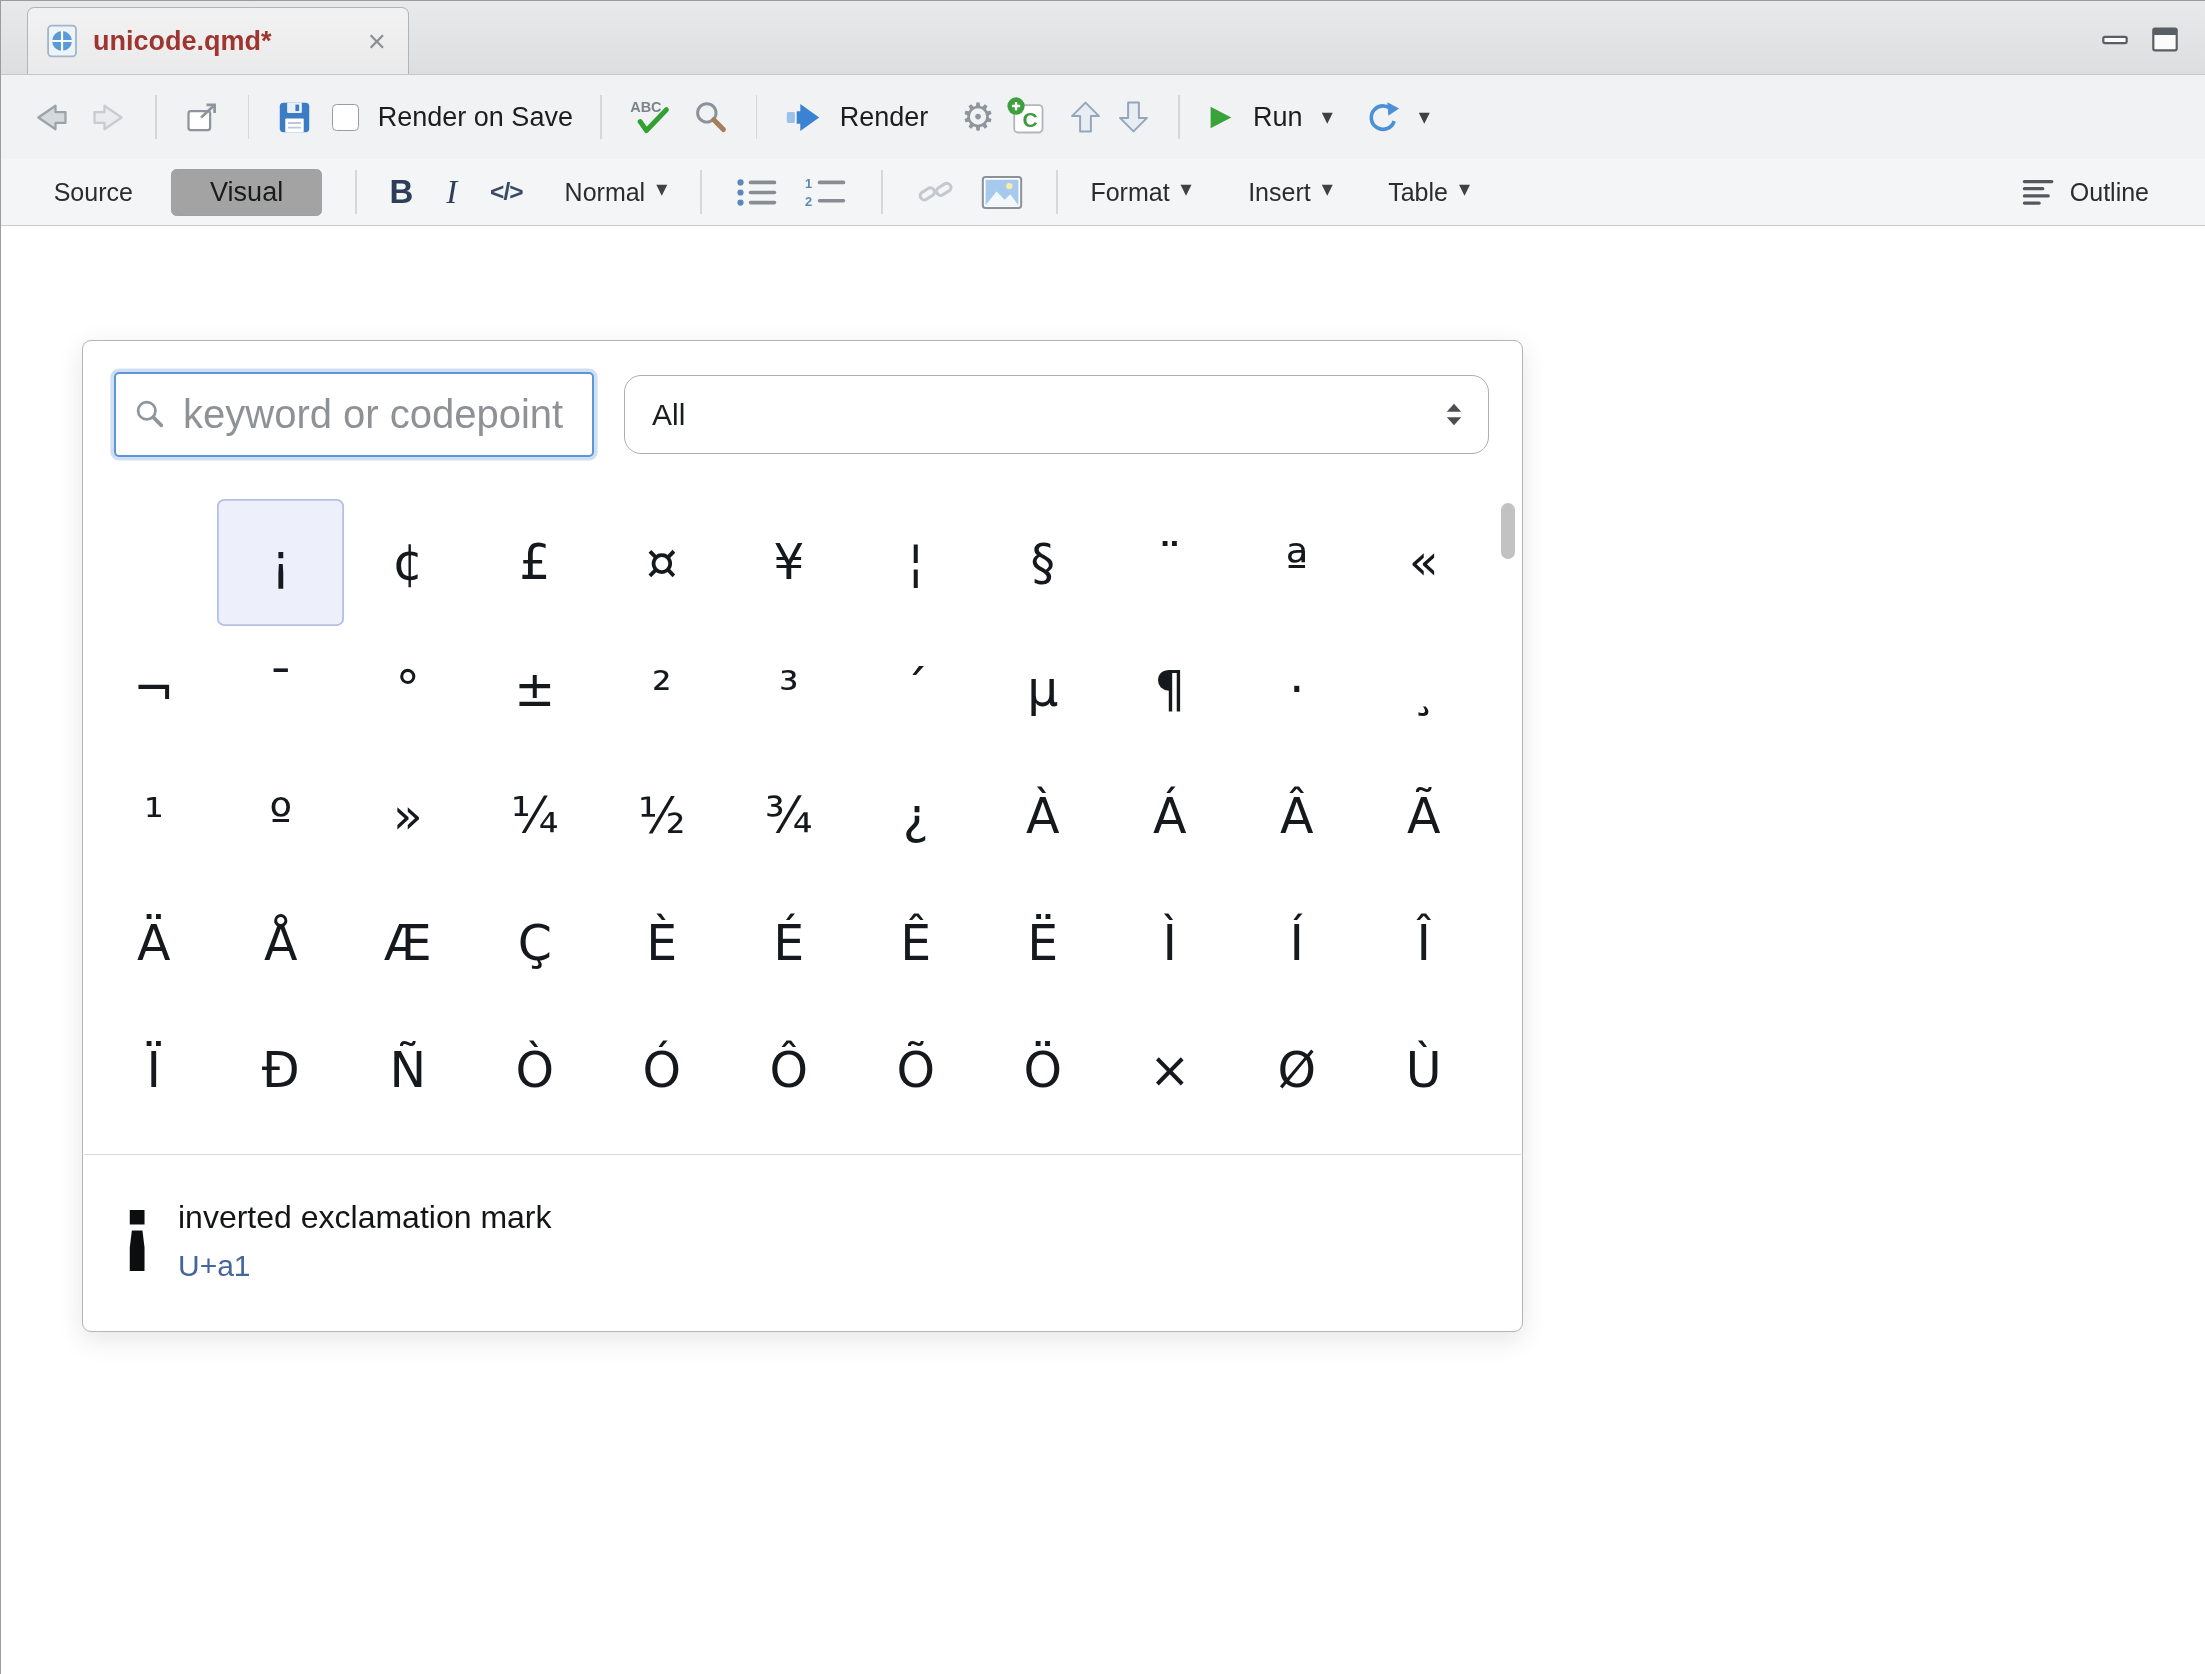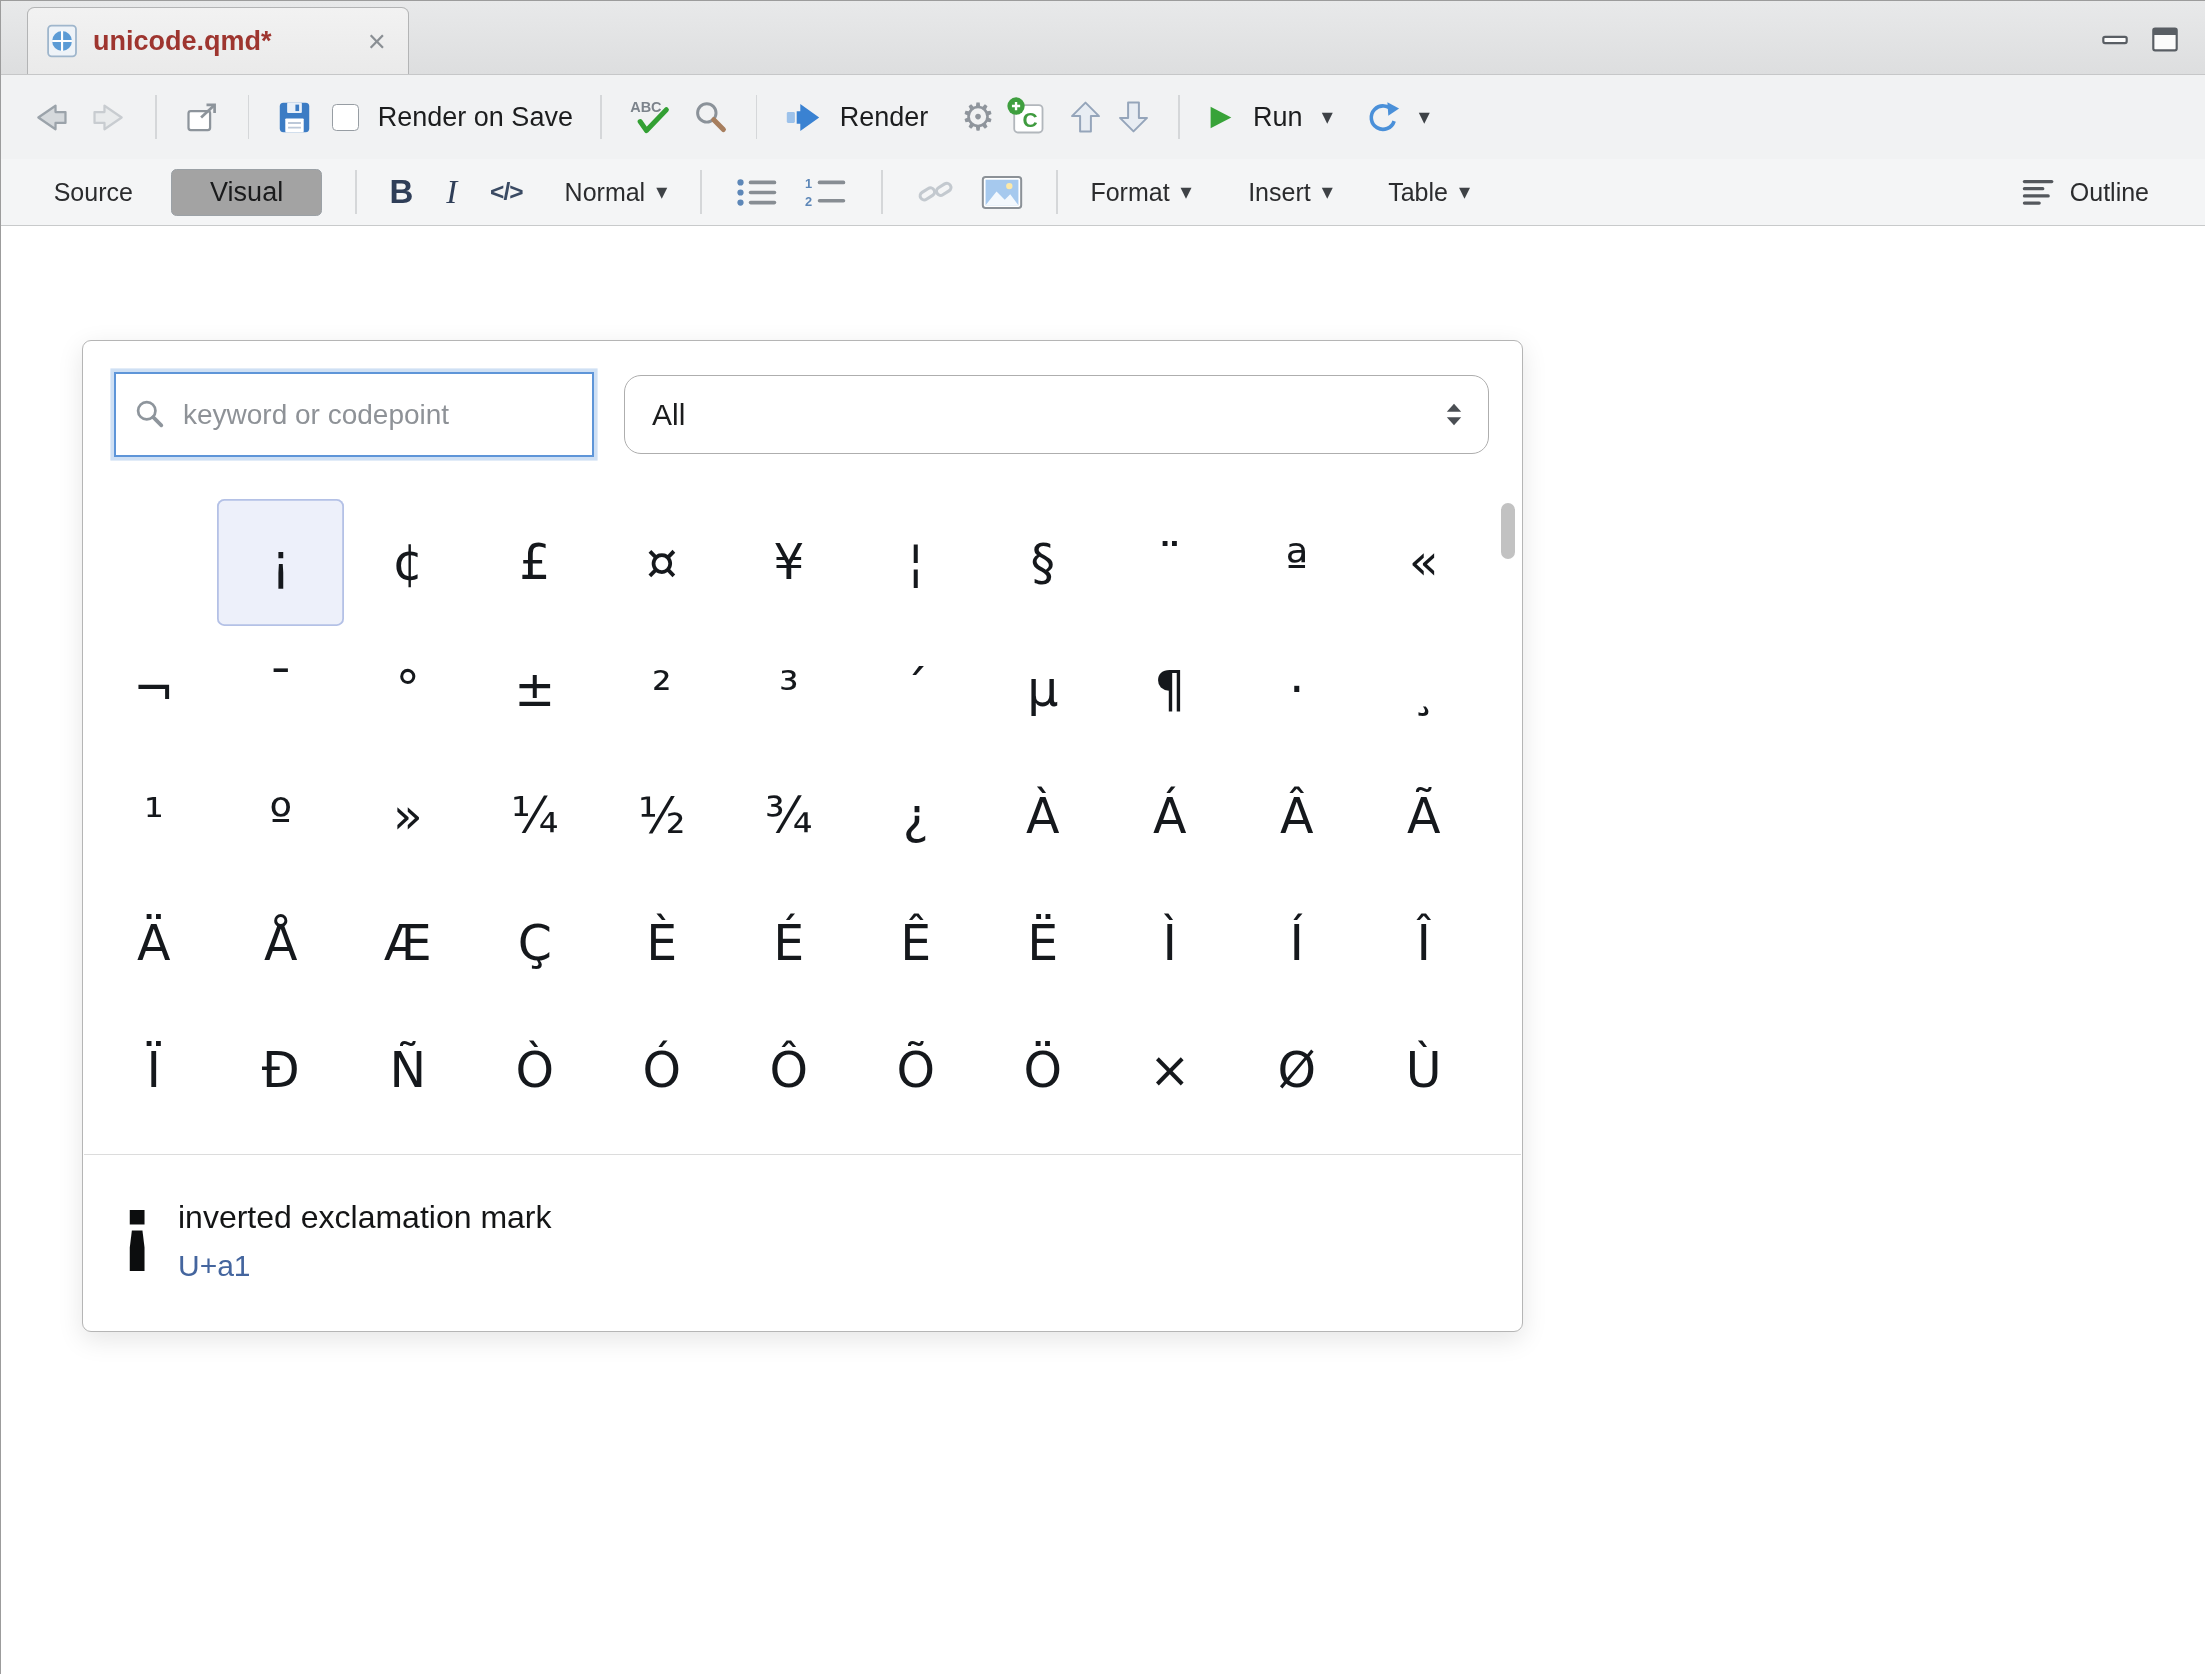--- a/index.html
+++ b/index.html
@@ -62,37 +62,37 @@
   }
   .fmt-label { font-size:25px; color:#2b2c2e; }
   .visual-btn {
     height:47px; padding:0 38px; display:flex; align-items:center;
     background:#a3a3a3; border:0.9px solid #9ba1a6; border-radius:5.5px;
     font-size:27px; color:#1a1b1c;
   }
   .bold-glyph { font-size:33px; font-weight:bold; color:#2f3e58; }
   .italic-glyph { font-size:33px; font-style:italic; font-family:"Liberation Serif",serif; color:#2f3e58; }
   .code-glyph { font-size:24.5px; font-weight:bold; color:#3a4a63; letter-spacing:-0.9px; }
-  .dropdown { display:flex; align-items:center; gap:11px; }
+  .dropdown { display:flex; align-items:flex-start; gap:11px; }
   .outline-group { position:absolute; right:56px; display:flex; align-items:center; gap:12.7px; }
 
   
   .editor { position:absolute; top:225px; left:0; bottom:50px; right:0; background:#ffffff; }
 
   
   .popup {
     position:absolute; left:81px; top:114px; width:1441px; height:992px;
     background:#fff; border:0.9px solid #b5b5b5; border-radius:9px;
     box-shadow:0 7.3px 25.5px rgba(0,0,0,0.10);
   }
   .search-box { position:absolute; left:31px; top:31px; width:480px; height:85px; }
   .search-input {
-    width:100%; height:100%; border:2.7px solid #5e95d8; border-radius:0;
+    width:100%; height:100%; border:2.7px solid #5e95d8; border-radius:5px;
     box-shadow:0 0 0 3.6px #cfe0f4; padding:0 18px 0 67px;
-    font-size:28px; color:#333; font-family:"Liberation Sans",sans-serif;
+    font-size:40px; color:#333; font-family:"Liberation Sans",sans-serif;
     outline:none; background:#fff;
   }
   .search-input::placeholder { color:#8e9297; }
   .search-icon { position:absolute; left:20px; top:26px; }
   .category-select {
     position:absolute; left:541px; top:34px; width:865px; height:79px;
     border:1.8px solid #aeaeae; border-radius:17px; background:#fff;
     display:flex; align-items:center; justify-content:space-between;
     padding:0 23.6px 0 27px; font-size:30px; color:#1b1c1d;
   }

